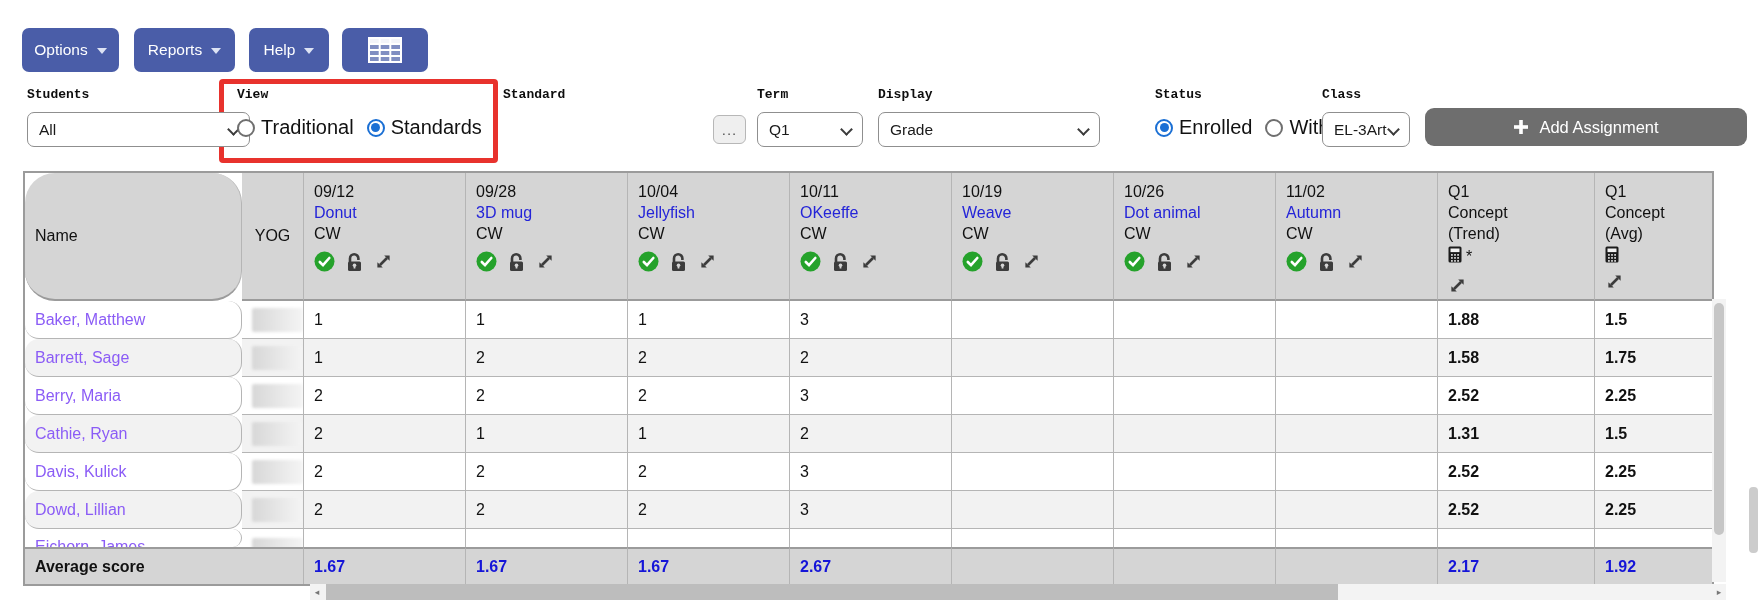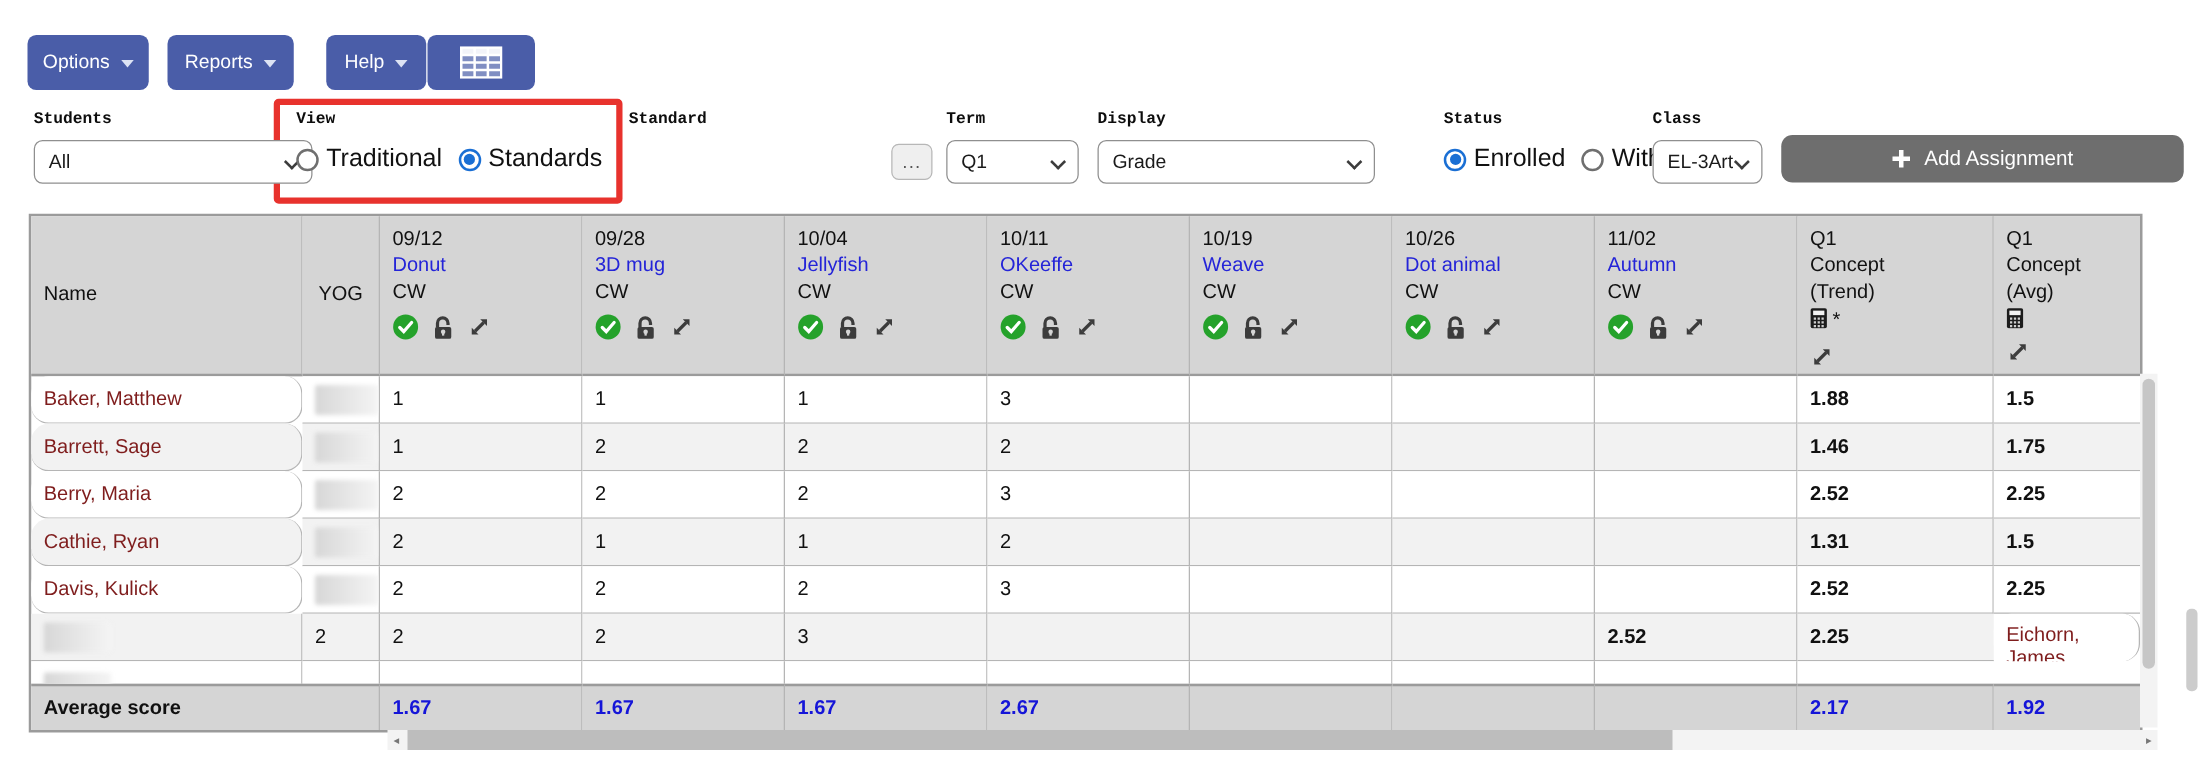--- a/index.html
+++ b/index.html
@@ -41,29 +41,29 @@
   .grid-table { position:absolute; left:23px; top:171px; display:grid;
     grid-template-columns:217px 62px repeat(7,162px) 157px 117px;
     grid-template-rows:128px repeat(6,38px) 18px 37px;
     border:2px solid #9b9b9b; background:#fff; font-size:16px; }
   .cell { border-right:1px solid #b5b5b5; border-bottom:1px solid #b5b5b5; overflow:hidden; }
   .cell.lastcol { border-right:none; }
   .h { background:#d5d5d5; border-bottom:2px solid #9b9b9b; }
   .h.pad { padding:8px 0 0 10px; line-height:21px; }
   .h.mid { display:flex; align-items:center; }
   .h.mid.ctr { justify-content:center; }
-  .h.mid.lft { padding-left:10px; }
+  .h.mid.lft { padding-left:10px;border-radius:30px; }
   .alink { color:#2424d8; cursor:pointer; }
   .icons { display:flex; align-items:center; gap:10px; margin-top:7px; }
   .ic { display:inline-flex; cursor:pointer; }
   .calcrow { display:flex; align-items:flex-start; gap:4px; margin-top:2px; }
   .arrowrow { margin-top:9px; }
   .body-cell { display:flex; align-items:center; padding-left:10px; background:#fff; }
   .row-alt { background:#f2f2f2; }
-  .name-cell { color:#7f1d1d; cursor:pointer;border-radius:14px; }
+  .name-cell { color:#8b5cf6; cursor:pointer;border-radius:14px; }
   .bold { font-weight:bold; }
   .partial { border-bottom:none !important; align-items:flex-start !important; padding-top:9px; }
   .partial .redacted { margin-top:0; height:13px; }
   .redacted { width:54px; height:24px; border-radius:2px;
     background:linear-gradient(90deg,#d7d7d7,#ececec 70%,#f4f4f4); filter:blur(1.5px); }
   .avg { background:#d5d5d5; border-top:2px solid #9b9b9b; border-bottom:none; }
   .avg-val { color:#1515d8; font-weight:bold; }
 
   
   .hscroll { position:absolute; left:310px; top:584px; width:1416px; height:16px; background:#f3f3f3; }
@@ -80,21 +80,21 @@
 <div class="app">
 
   <button class="tb-btn" style="left:22px;width:97px">
     <span>Options</span>
     <span class="caret"></span>
   </button>
   <button class="tb-btn" style="left:134px;width:101px">
     <span>Reports</span>
     <span class="caret"></span>
   </button>
-  <button class="tb-btn" style="left:261px;width:80px">
+  <button class="tb-btn" style="left:249px;width:80px">
     <span>Help</span>
     <span class="caret"></span>
   </button>
   <button class="tb-btn" style="left:342px;width:86px">
     <span class="ic">
       <svg width="34" height="26" viewBox="0 0 34 26">
         <rect x="1" y="1" width="32" height="24" fill="#ffffff" opacity="0.3"></rect>
         <rect x="1" y="1" width="32" height="6" fill="#ffffff" opacity="0.9"></rect>
         <g stroke="#ffffff" stroke-width="2" fill="none">
           <rect x="1" y="1" width="32" height="24"></rect>
@@ -461,21 +461,21 @@
       <div class="cell body-cell row-alt">
         <div class="redacted"></div>
       </div>
       <div class="cell body-cell row-alt">1</div>
       <div class="cell body-cell row-alt">2</div>
       <div class="cell body-cell row-alt">2</div>
       <div class="cell body-cell row-alt">2</div>
       <div class="cell body-cell row-alt"></div>
       <div class="cell body-cell row-alt"></div>
       <div class="cell body-cell row-alt"></div>
-      <div class="cell body-cell bold row-alt">1.46</div>
+      <div class="cell body-cell bold row-alt">1.58</div>
       <div class="cell body-cell bold lastcol row-alt">1.75</div>
       <div class="cell body-cell name-cell">Berry, Maria</div>
       <div class="cell body-cell">
         <div class="redacted"></div>
       </div>
       <div class="cell body-cell">2</div>
       <div class="cell body-cell">2</div>
       <div class="cell body-cell">2</div>
       <div class="cell body-cell">3</div>
       <div class="cell body-cell"></div>
@@ -502,20 +502,21 @@
       </div>
       <div class="cell body-cell">2</div>
       <div class="cell body-cell">2</div>
       <div class="cell body-cell">2</div>
       <div class="cell body-cell">3</div>
       <div class="cell body-cell"></div>
       <div class="cell body-cell"></div>
       <div class="cell body-cell"></div>
       <div class="cell body-cell bold">2.52</div>
       <div class="cell body-cell bold lastcol">2.25</div>
+      <div class="cell body-cell name-cell row-alt">Dowd, Lillian</div>
       <div class="cell body-cell row-alt">
         <div class="redacted"></div>
       </div>
       <div class="cell body-cell row-alt">2</div>
       <div class="cell body-cell row-alt">2</div>
       <div class="cell body-cell row-alt">2</div>
       <div class="cell body-cell row-alt">3</div>
       <div class="cell body-cell row-alt"></div>
       <div class="cell body-cell row-alt"></div>
       <div class="cell body-cell row-alt"></div>

